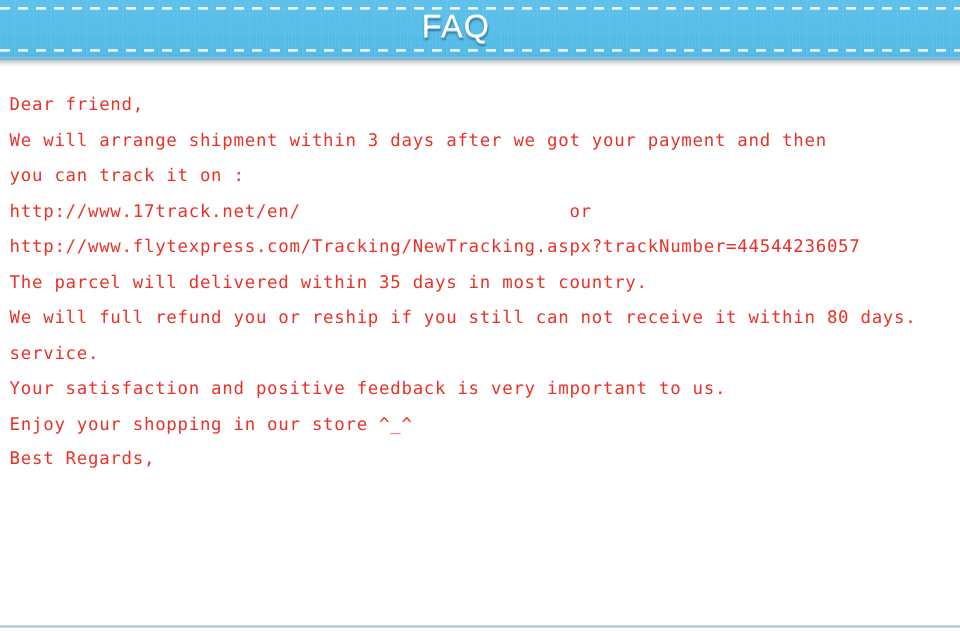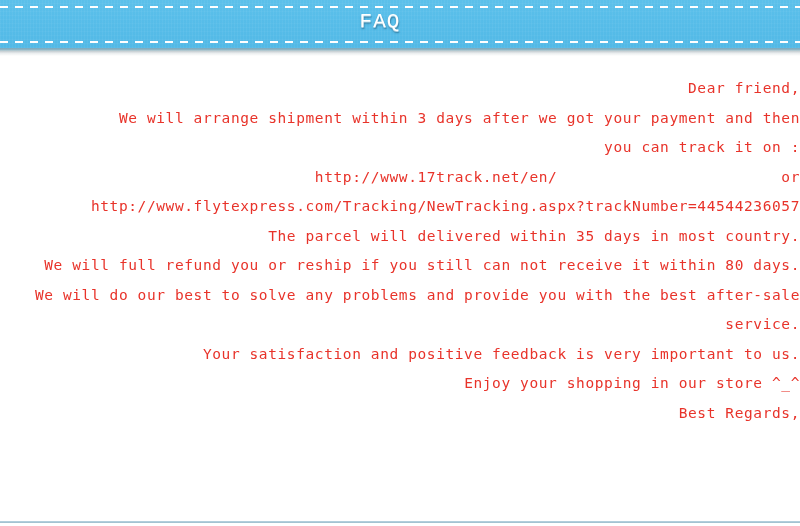--- a/index.html
+++ b/index.html
@@ -62,22 +62,22 @@
   }
   .dash-top { top: 6px; }
   .dash-bottom { top: 41px; }
 
   .banner-title {
     position: absolute;
     top: 7px;
     left: 0;
     width: 760px;
     text-align: center;
-    font-family: Liberation Mono, monospace;
-    font-size: 21px;
+    font-family: Liberation Sans, sans-serif;
+    font-size: 27px;
     line-height: 30px;
     letter-spacing: 1px;
     color: #ffffff;
     text-shadow:
       0 1px 0 rgba(255,255,255,0.55),
       0 2px 2px rgba(30,90,125,0.45),
       1px 2px 1px rgba(20,70,100,0.30);
   }
 
   
@@ -100,21 +100,20 @@
       rgba(150,165,172,0.20) 45%,
       rgba(255,255,255,0) 100%);
   }
 
   
   .content {
     position: absolute;
     top: 56px;
     left: 0;
     width: 800px;
-    text-align: right;
   }
   .line {
     color: #e8332a;
     font-family: "DejaVu Sans Mono", "Liberation Mono", monospace;
     font-size: 14.5px;
     line-height: 29.5px;
     height: 29.5px;
     letter-spacing: 0.6px;
     white-space: pre;
     padding-left: 8px;
@@ -147,21 +146,20 @@
   <div class="banner-shadow"></div>
 
   <div class="content">
     <p class="line">Dear friend,</p>
     <p class="line">We will arrange shipment within 3 days after we got your payment and then</p>
     <p class="line">you can track it on :</p>
     <p class="line">http://www.17track.net/en/                        or</p>
     <p class="line">http://www.flytexpress.com/Tracking/NewTracking.aspx?trackNumber=44544236057</p>
     <p class="line">The parcel will delivered within 35 days in most country.</p>
     <p class="line">We will full refund you or reship if you still can not receive it within 80 days.</p>
-    <p class="line">We will do our best to solve any problems and provide you with the best after-sale</p>
     <p class="line">service.</p>
     <p class="line">Your satisfaction and positive feedback is very important to us.</p>
     <p class="line">Enjoy your shopping in our store ^_^</p>
     <p class="line">Best Regards,</p>
   </div>
 
   <div class="bottom-rule"></div>
 
 </div>
 

